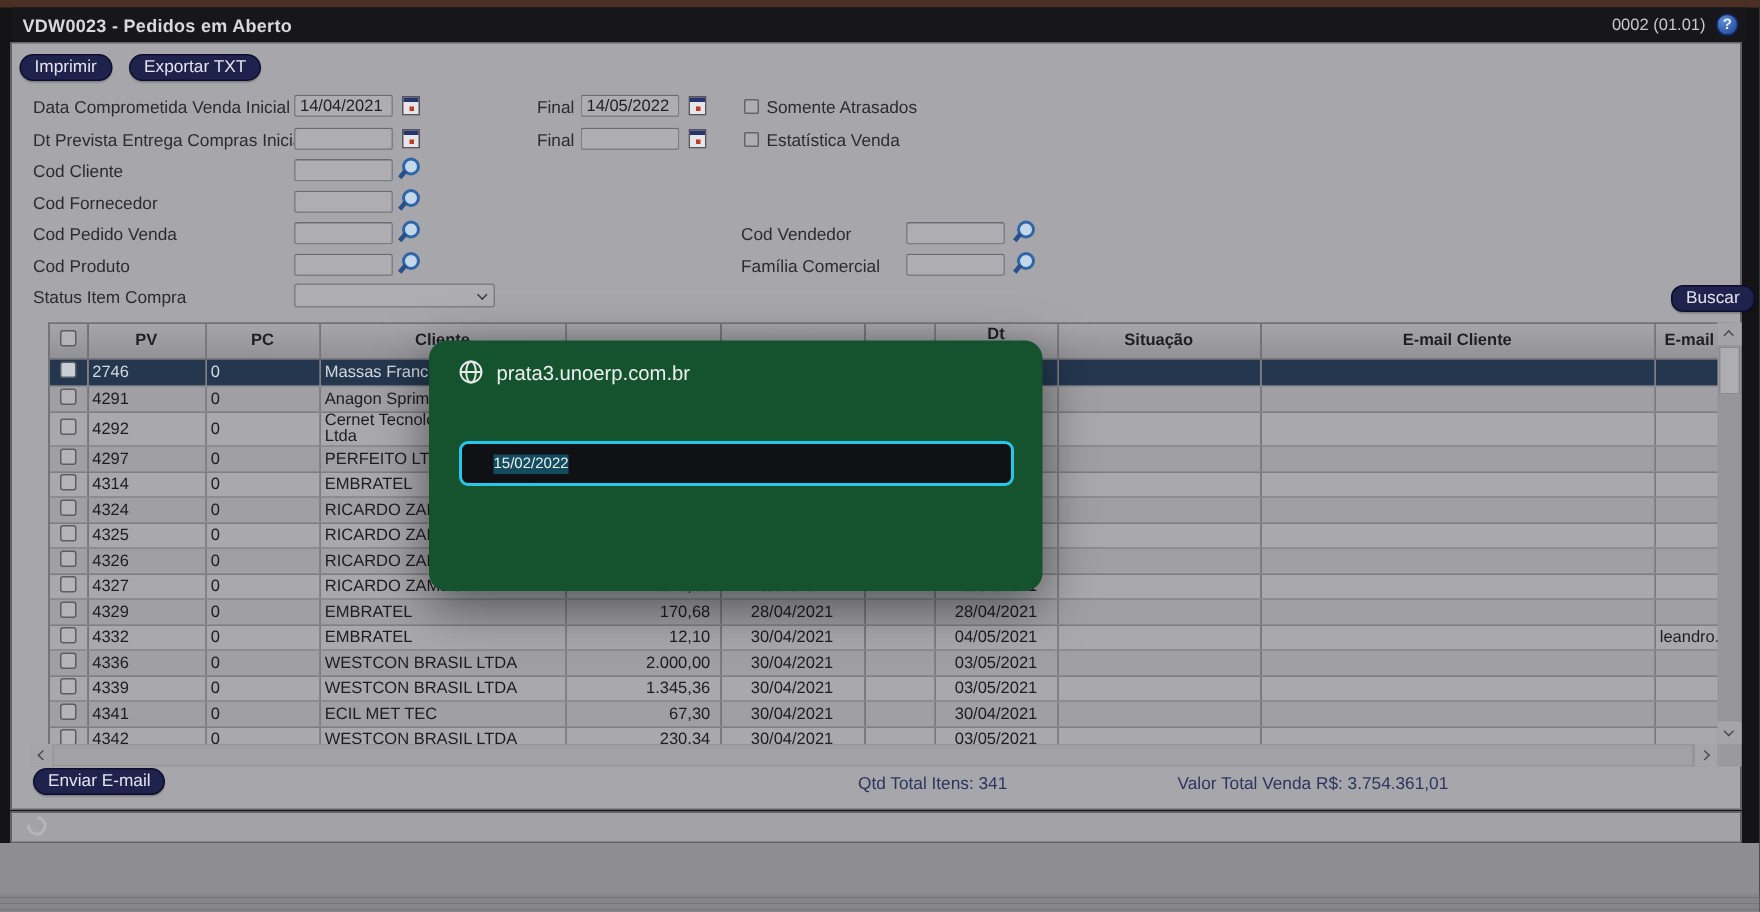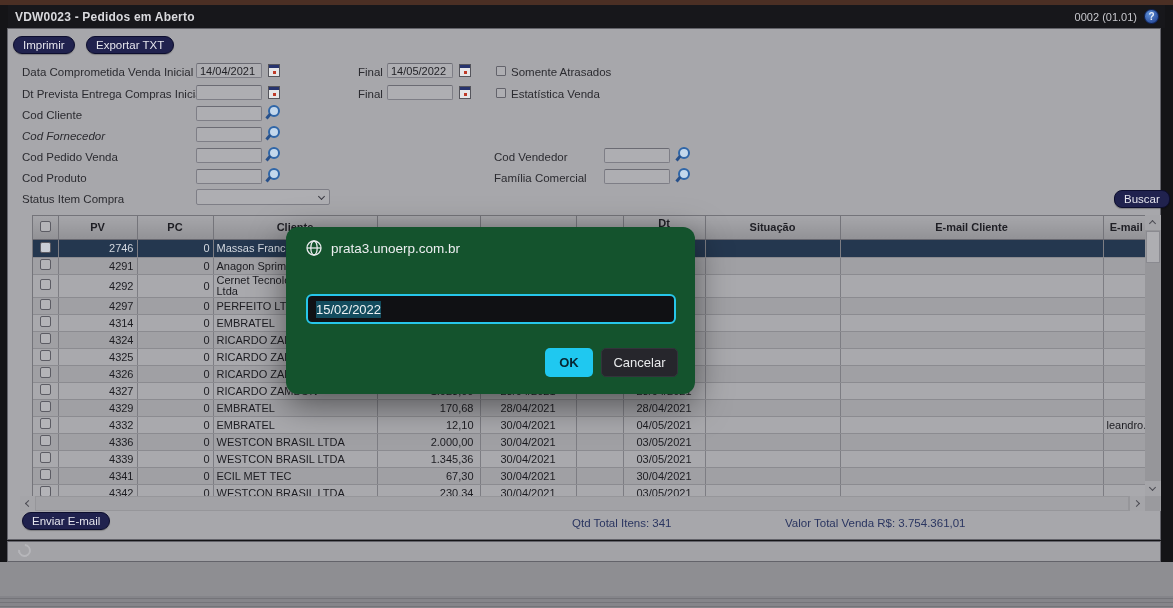--- a/index.html
+++ b/index.html
@@ -56,21 +56,21 @@
   th.h-dt { vertical-align:top; padding-top:2px; line-height:11px; }
   td { height:17px; border-right:1px solid #7d7d83; border-bottom:1px solid #8b8b90; color:#1c1c21;
        overflow:hidden; white-space:nowrap; padding:0 3px; line-height:12px; }
   tr:nth-child(odd) td  { background:#a9a9ad; }
   tr:nth-child(even) td { background:#a0a0a4; }
   tr.selected td { background:#24374f !important; color:#d3d8df; }
   tr.selected { height:18px; }
   tr.tall td { height:23px; }
   tr.tall .c-cliente { white-space:normal; line-height:11px; }
   .c-check { width:25px; text-align:center; }
-  .c-pv,.c-pc { text-align:right; }
+  .c-pv,.c-pc { text-align:left; }
   .c-valor { text-align:right; padding-right:6px; }
   .c-dt1,.c-x,.c-dt2 { text-align:center; }
   .c-cliente,.c-sit,.c-em1,.c-em2 { text-align:left; }
   .cb { width:11px; height:11px; margin:0 auto; background:#b4b4b8; border:1px solid #5c5c64; border-radius:2px; }
   tr.selected .cb { background:#c9ced6; }
 
   
   .vsb { position:absolute; left:1145px; top:215px; width:16px; height:281px; background:#96969a; }
   .hsb { position:absolute; left:20px; top:496px; width:1125px; height:15px; background:#96969a; }
   .sbtn { position:absolute; background:#a5a5a9; }
@@ -88,22 +88,22 @@
   
   .ftext { position:absolute; font-size:11.5px; color:#2a3560; }
 
   
   .dialog { position:absolute; left:286px; top:227px; width:409px; height:167px; background:#14532d;
             border-radius:12px; box-shadow:0 10px 34px rgba(0,0,0,.5); z-index:20; color:#e8eaec; }
   .dlg-origin { position:absolute; left:20px; top:13px; display:flex; align-items:center; gap:9px;
                 font-size:13.5px; color:#eceef0; }
   .dlg-msg { position:absolute; left:20px; top:49px; font-size:13px; color:#e4e6e9;margin-top:20px; }
   .dlg-input { position:absolute; left:20px; top:67px; width:370px; height:30px; background:#101114;
-               border:2px solid #27c6ea; border-radius:6px; display:flex; align-items:center; padding:0 8px;
-               font-size:13px; }
+               border:2px solid #27c6ea; border-radius:6px; display:flex; align-items:center; padding:0 21px;
+               font-size:10px; }
   .dlg-input .sel { background:#134c5e; color:#eef2f4; padding:1px 0; }
   .dlg-btns { position:absolute; right:17px; top:121px; display:flex; gap:8px; }
   .dlg-ok { width:48px; height:29px; background:#1fc8f0; border:none; border-radius:5px; color:#062633;
             font-size:13px; font-weight:bold; font-family:inherit; cursor:pointer; }
   .dlg-cancel { width:77px; height:29px; background:#26262c; border:1px solid #33333b; border-radius:5px;
                 color:#e8eaec; font-size:13px; font-family:inherit; cursor:pointer; }
   .globe { width:16px; height:16px; flex:0 0 16px; }
 </style>
 </head>
 <body>
@@ -139,21 +139,21 @@
   <span class="flabel" style="left:358px; top:88px;">Final</span>
   <input class="finput" style="left: 387px; top: 85px;">
   <span class="cal" style="left:459px; top:86px;"></span>
   <span class="fcheck" style="left:496px; top:88px;"></span>
   <span class="flabel" style="left:511px; top:88px;">Estatística Venda</span>
 
   <span class="flabel" style="left:22px; top:109px;">Cod Cliente</span>
   <input class="finput" style="left: 196px; top: 106px;">
   <span class="mag" style="left:266px; top:105px;"></span>
 
-  <span class="flabel" style="left:22px; top:130px;font-style:italic;">Cod Fornecedor</span>
+  <span class="flabel" style="left:22px; top:130px;">Cod Fornecedor</span>
   <input class="finput" style="left: 196px; top: 127px;">
   <span class="mag" style="left:266px; top:126px;"></span>
 
   <span class="flabel" style="left:22px; top:151px;">Cod Pedido Venda</span>
   <input class="finput" style="left: 196px; top: 148px;">
   <span class="mag" style="left:266px; top:147px;"></span>
   <span class="flabel" style="left:494px; top:151px;">Cod Vendedor</span>
   <input class="finput" style="left: 604px; top: 148px;">
   <span class="mag" style="left:676px; top:147px;"></span>
 
@@ -436,18 +436,14 @@
         <circle cx="8" cy="8" r="7" fill="none" stroke="#e8eaec" stroke-width="1.3"></circle>
         <ellipse cx="8" cy="8" rx="3.2" ry="7" fill="none" stroke="#e8eaec" stroke-width="1.3"></ellipse>
         <line x1="1" y1="8" x2="15" y2="8" stroke="#e8eaec" stroke-width="1.3"></line>
       </svg>
       <span>prata3.unoerp.com.br</span>
     </div>
     <div class="dlg-msg">Editar Dt. Comprometida</div>
     <div class="dlg-input">
       <span class="sel">15/02/2022</span>
     </div>
-    <div class="dlg-btns">
-      <button class="dlg-ok">OK</button>
-      <button class="dlg-cancel">Cancelar</button>
-    </div>
   </div>
 </div>
 
 </body></html>

